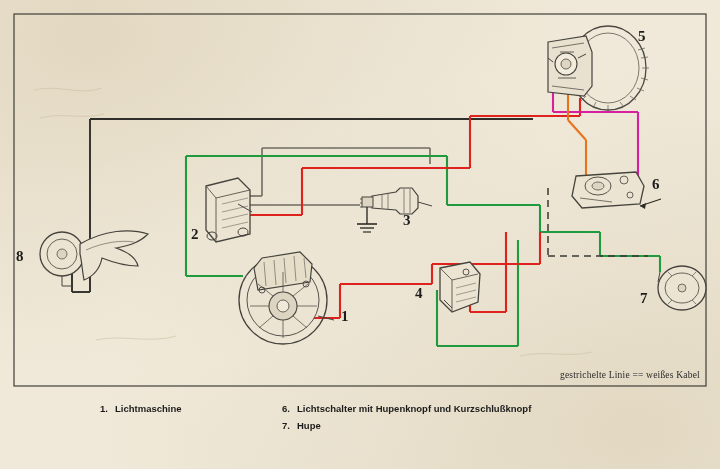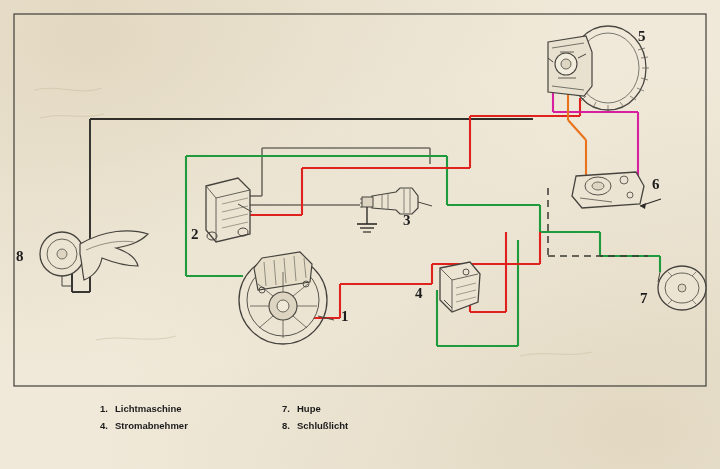--- a/index.html
+++ b/index.html
@@ -337,32 +337,30 @@
 
   <div class="num" style="left:341px; top:308px;">1</div>
   <div class="num" style="left:191px; top:226px;">2</div>
   <div class="num" style="left:403px; top:212px;">3</div>
   <div class="num" style="left:415px; top:285px;">4</div>
   <div class="num" style="left:638px; top:28px;">5</div>
   <div class="num" style="left:652px; top:176px;">6</div>
   <div class="num" style="left:640px; top:290px;">7</div>
   <div class="num" style="left:16px; top:248px;">8</div>
 
+  <div class="note" style="left:560px; top:370px;">gestrichelte Linie == weißes Kabel</div>
 
   <div class="legend">
     <div class="legend-col left">
       <div class="legend-row">
         <span class="n">1.</span><span>Lichtmaschine</span>
       </div>
-      <div class="legend-row">
-        <span class="n">4.</span><span>Stromabnehmer</span>
-      </div>
     </div>
     <div class="legend-col right">
       <div class="legend-row">
-        <span class="n">7.</span><span>Hupe</span>
+        <span class="n">6.</span><span>Lichtschalter mit Hupenknopf und Kurzschlußknopf</span>
       </div>
       <div class="legend-row">
-        <span class="n">8.</span><span>Schlußlicht</span>
+        <span class="n">7.</span><span>Hupe</span>
       </div>
     </div>
   </div>
 </div>
 
 </body></html>

